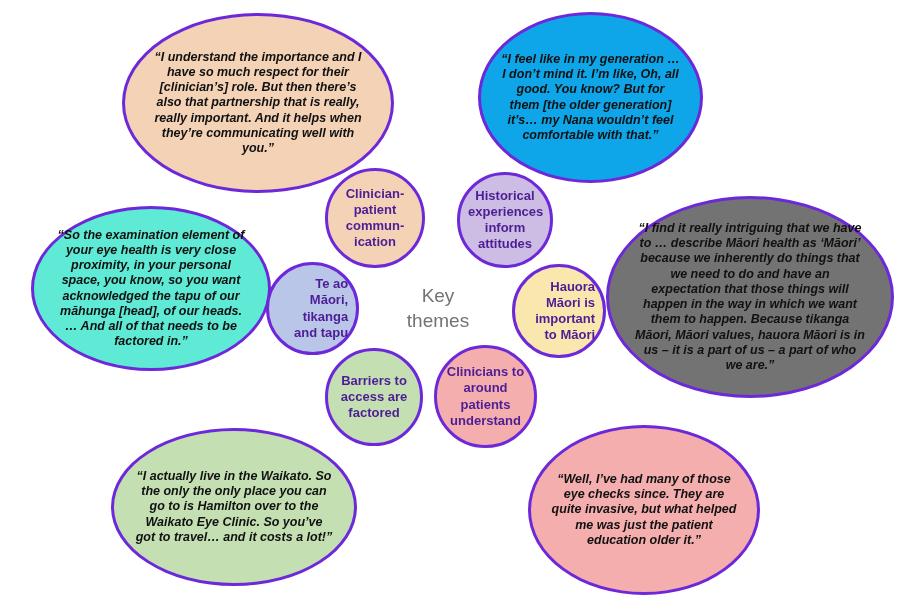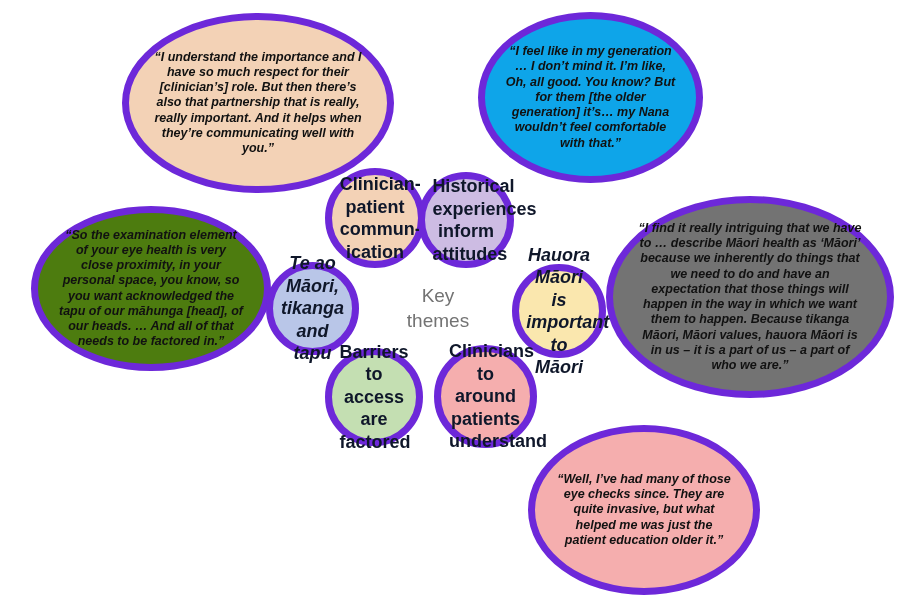--- a/index.html
+++ b/index.html
@@ -11,80 +11,83 @@
     position: relative;
     width: 907px;
     height: 602px;
     background: #ffffff;
     font-family: "Liberation Sans", sans-serif;
     overflow: hidden;
   }
   .bubble {
     position: absolute;
     border-radius: 50%;
-    border: 7px solid #6d28d9;
+    border: 3px solid #6d28d9;
     box-sizing: border-box;
     display: flex;
     align-items: center;
     justify-content: center;
     text-align: center;
   }
   .bubble .txt {
     display: block;
     width: 82%;
     line-height: 1.22;
     white-space: pre-line;
   }
   .quote .txt {
     font-style: italic;
     font-weight: bold;
     font-size: 12.5px;
     color: #111111;
   }
   .theme .txt {
     font-weight: bold;
-    font-size: 18px;
-    color: #0f172a;
+    font-size: 13px;
+    color: #4c1d95;
     line-height: 1.25;
   }
   .theme.italic .txt {
-    font-style: italic;
+    text-align: right;
   }
   #center-label {
     position: absolute;
     text-align: center;
     color: #8d8d8d;
     font-size: 19px;
     line-height: 1.3;
     white-space: pre-line;
   }
 </style>
 </head>
 <body>
 
 <div id="canvas">
   <div class="bubble quote" style="left: 122px; top: 13px; width: 272px; height: 180px; background: rgb(243, 210, 182);">
       <span class="txt">“I understand the importance and I have so much respect for their [clinician’s] role. But then there’s also that partnership that is really, really important. And it helps when they’re communicating well with you.”</span>
     </div>
     <div class="bubble quote" style="left: 478px; top: 12px; width: 225px; height: 171px; background: #0ea5e9;">
       <span class="txt">“I feel like in my generation … I don’t mind it. I’m like, Oh, all good. You know? But for them [the older generation] it’s… my Nana wouldn’t feel comfortable with that.”</span>
     </div>
-    <div class="bubble quote" style="left: 31px; top: 206px; width: 240px; height: 165px; background: #4d7c0f;">
+    <div class="bubble quote" style="left: 31px; top: 206px; width: 240px; height: 165px; background: #5eead4;">
       <span class="txt">“So the examination element of your eye health is very close proximity, in your personal space, you know, so you want acknowledged the tapu of our māhunga [head], of our heads. … And all of that needs to be factored in.”</span>
     </div>
     <div class="bubble quote" style="left: 606px; top: 196px; width: 288px; height: 202px; background: #737373;">
       <span class="txt">“I find it really intriguing that we have to … describe Māori health as ‘Māori’ because we inherently do things that we need to do and have an expectation that those things will happen in the way in which we want them to happen. Because tikanga Māori, Māori values, hauora Māori is in us – it is a part of us – a part of who we are.”</span>
+    </div>
+    <div class="bubble quote" style="left: 111px; top: 428px; width: 246px; height: 158px; background: rgb(196, 223, 178);">
+      <span class="txt">“I actually live in the Waikato. So the only the only place you can go to is Hamilton over to the Waikato Eye Clinic. So you’ve got to travel… and it costs a lot!”</span>
     </div>
     <div class="bubble quote" style="left: 528px; top: 425px; width: 232px; height: 170px; background: rgb(245, 174, 174);">
       <span class="txt">“Well, I’ve had many of those eye checks since. They are quite invasive, but what helped me was just the patient education older it.”</span>
     </div>
     <div class="bubble theme" style="left: 325px; top: 168px; width: 100px; height: 100px; background: rgb(243, 210, 182);">
       <span class="txt">Clinician-patient commun-ication</span>
     </div>
-    <div class="bubble theme" style="left: 418px; top: 172px; width: 96px; height: 96px; background: rgb(205, 188, 227);">
+    <div class="bubble theme" style="left: 457px; top: 172px; width: 96px; height: 96px; background: rgb(205, 188, 227);">
       <span class="txt">Historical experiences inform attitudes</span>
     </div>
     <div class="bubble theme italic" style="left: 266px; top: 262px; width: 93px; height: 93px; background: rgb(185, 198, 232);">
       <span class="txt">Te ao Māori, tikanga and tapu</span>
     </div>
     <div class="bubble theme italic" style="left: 512px; top: 264px; width: 94px; height: 94px; background: rgb(250, 231, 174);">
       <span class="txt">Hauora Māori is important to Māori</span>
     </div>
     <div class="bubble theme" style="left: 325px; top: 348px; width: 98px; height: 98px; background: rgb(196, 223, 178);">
       <span class="txt">Barriers to access are factored</span>

